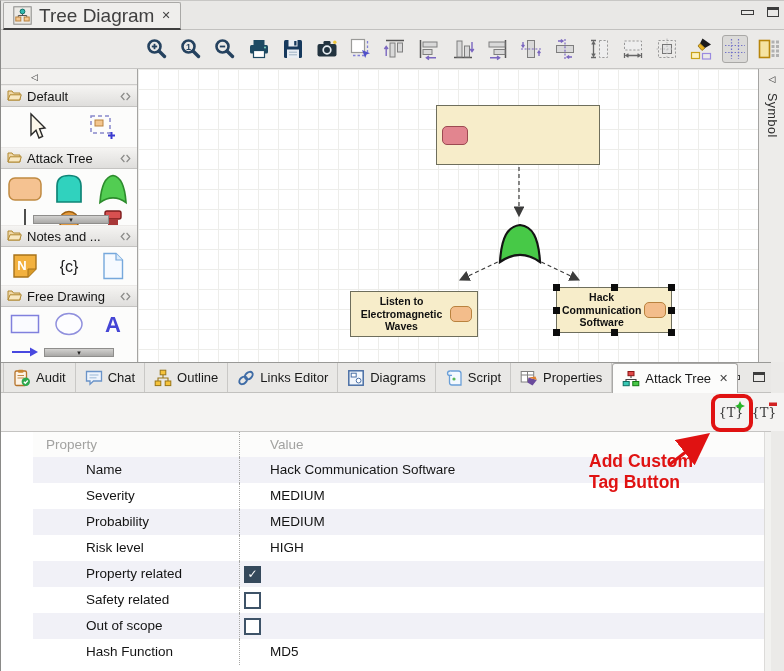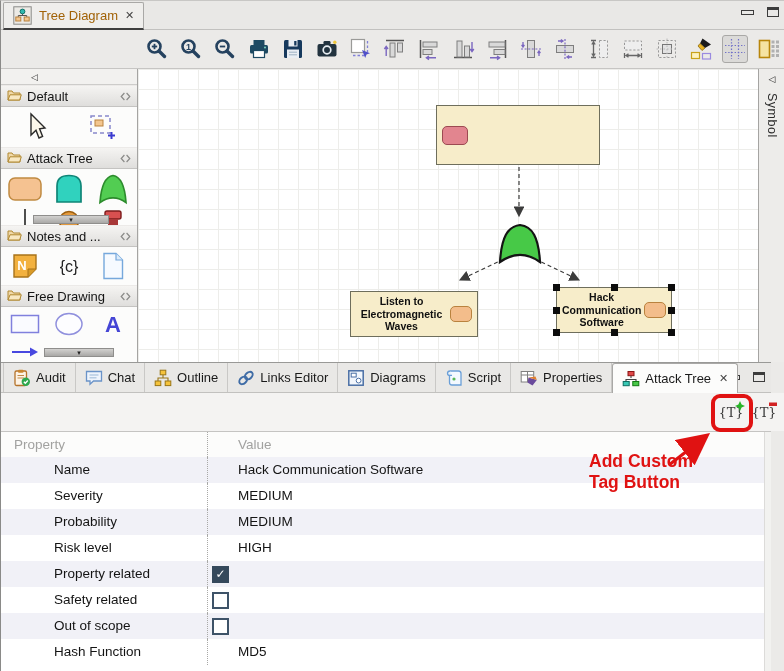--- a/index.html
+++ b/index.html
@@ -2,21 +2,21 @@
 <html style="--accent-red: #e01212; --badge-pink: #e2858f; --badge-orange: #f3bd8b;"><head>
 <meta charset="utf-8">
 <style>
   * {box-sizing:border-box; margin:0; padding:0;}
   html,body {width:784px; height:671px;}
   body {font-family:"Liberation Sans","DejaVu Sans",sans-serif; background:#ebeae8; position:relative; overflow:hidden; border-left:1px solid #8a8a88; border-top:1px solid #c8c7c5;}
 
   
   #editor-tabbar {position:absolute; left:0; top:0; width:784px; height:29px; background:#e9e8e6; border-bottom:1px solid #c2c1bf;}
   .editor-tab {position:absolute; left:2px; top:1px; height:28px; display:flex; align-items:center; gap:7px; padding:0 9px; background:#efeeec; border:1px solid #a9a8a6; border-bottom:2px solid #3f3f3f; border-radius:2px 2px 0 0;}
-  .editor-tab .title {font-size:13px; color:#a16207; white-space:nowrap;}
+  .editor-tab .title {font-size:19px; color:#404040; white-space:nowrap;}
   .tab-close {font-size:11px; color:#444;}
   .winbtns {position:absolute; right:6px; top:6px; display:flex; gap:13px; align-items:center;}
   .icon-min {width:13px; height:5px; border:1.5px solid #3c3c3c;}
   .icon-max {width:12px; height:10px; border:1.5px solid #3c3c3c; border-top-width:3px;}
 
   
   #editor-toolbar {position:absolute; left:0; top:29px; width:784px; height:38px; display:flex; align-items:center; justify-content:flex-end; gap:8px; padding-right:3px;}
   .tbi {width:26px; height:28px; display:flex; align-items:center; justify-content:center; border-radius:3px;}
   .tbi.pressed {background:#dbdad8; border:1px solid #a9a8a6;}
 
@@ -67,21 +67,21 @@
   .btab:first-child {border-left:1px solid #c9c8c6;}
   .btab.active {background:#fcfcfb; border:1px solid #a9a8a6; border-bottom:none; margin-bottom:-1px; border-radius:3px 3px 0 0; position:relative; z-index:2;}
   .btab .close {margin-left:3px; font-size:11px; color:#444;}
   #btabbar .winbtns {top:9px;}
 
   #ptoolbar {position:absolute; left:0; top:30px; width:784px; height:38px; background:#f4f3f2;}
   .tagbtn {position:absolute; top:5px; width:32px; height:28px; display:flex; align-items:center; justify-content:center;}
   .tagbtn:nth-of-type(1) {right:36px;}
   .tagbtn:nth-of-type(2) {right:3px;}
 
-  #table {position:absolute; left:0; top:68px; right:0; bottom:0; background:#fff; border-top:1px solid #c5c4c2;}
+  #table {position:absolute; left:0; top:68px; right:0; bottom:0; background:#fff; border-top:1px solid #c5c4c2;padding-left:32px;}
   #thead {display:flex; height:25px; line-height:25px; color:#a2a2a0; font-size:13.5px; background:#fcfcfb;}
   .col-p {width:207px; border-right:1px dotted #a8a8a6; padding-left:13px;}
   .col-v {flex:1; padding-left:30px; display:flex; align-items:center;}
   .trow {display:flex; height:26px; line-height:26px; font-size:13.5px; color:#141414; background:#fff;}
   .trow.alt {background:#f1f1f7;}
   .trow .col-p {padding-left:53px;}
   .col-v.has-cb {padding-left:4px;}
   .cb {width:17px; height:17px; border:2px solid #3e5368; background:#fff; display:flex; align-items:center; justify-content:center; font-size:12px; color:#fff; line-height:13px;}
   .cb.checked {background:#35495c; border-color:#35495c;}
   .vscroll {position:absolute; right:0; top:0; bottom:0; width:7px; background:#f2f2f0; border-left:1px solid #dcdbd9;}

